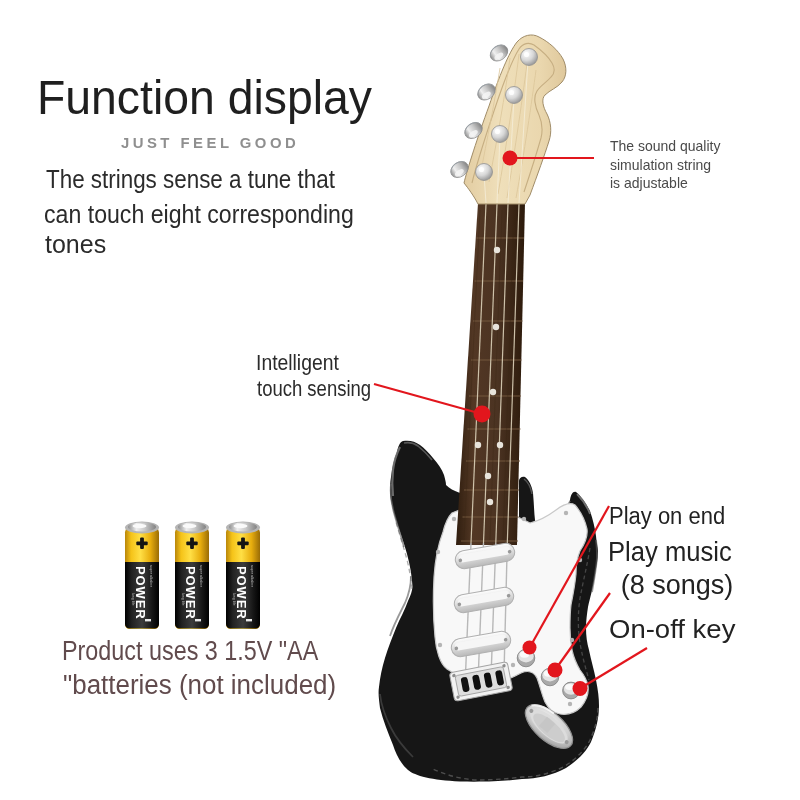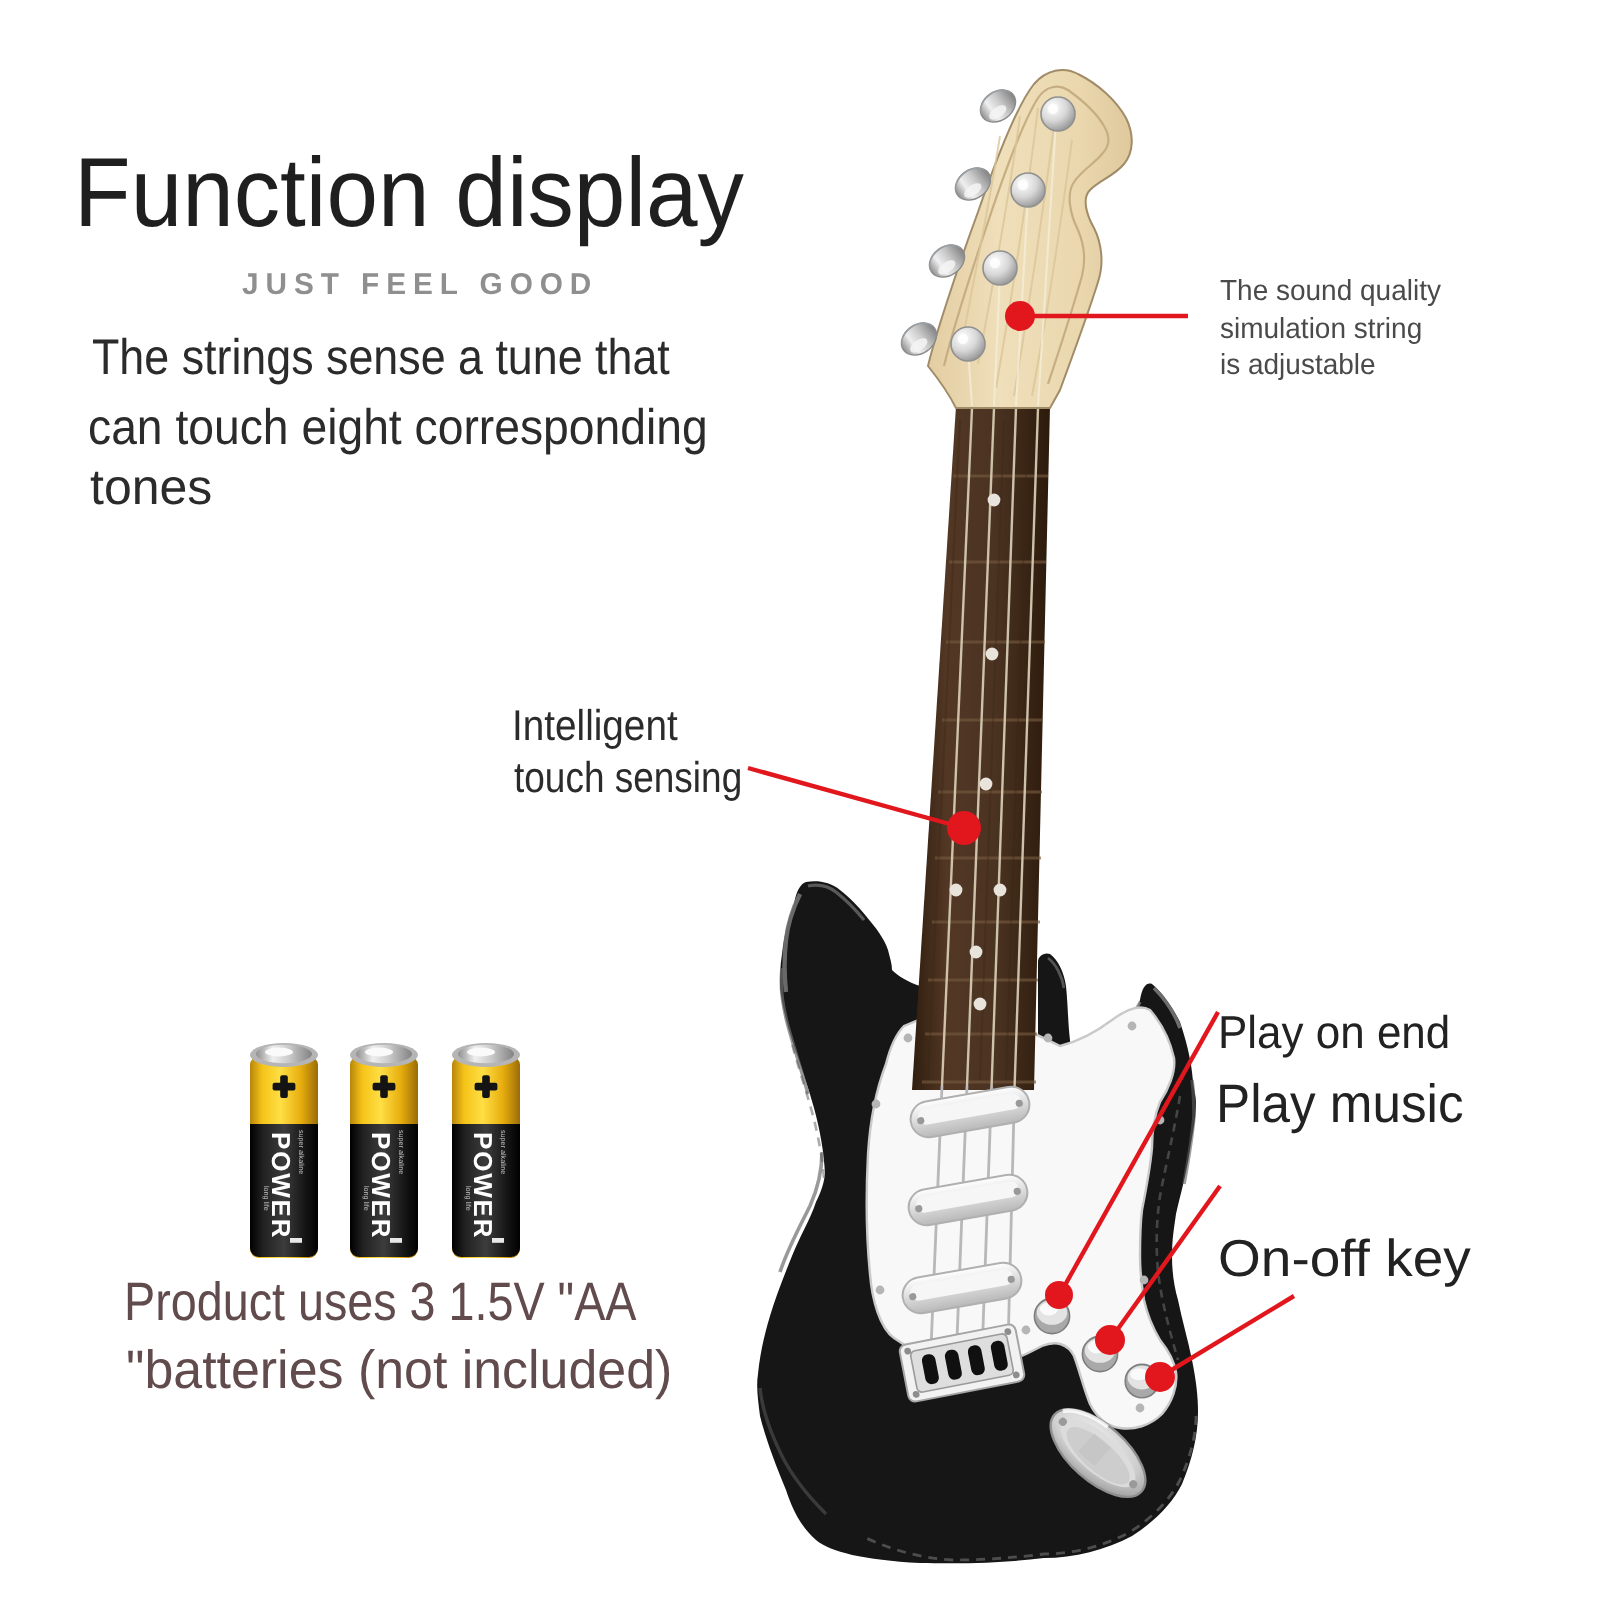--- a/index.html
+++ b/index.html
@@ -412,16 +412,17 @@
 <div class="t" id="title" style="transform:scaleX(0.946);left:36.5px;top:68.5px;font-size:49px;color:#1f1f1f;">Function display</div>
 <div class="t" id="feel" style="transform:scaleX(0.992);left:121px;top:133.5px;font-size:15px;font-weight:bold;color:#8f8f8f;letter-spacing:3.5px;">JUST FEEL GOOD</div>
 <div class="t" id="para1" style="transform:scaleX(0.896);left:46px;top:165.3px;font-size:25px;color:#2b2b2b;">The strings sense a tune that</div>
 <div class="t" id="para2" style="transform:scaleX(0.925);left:44px;top:199.8px;font-size:25px;color:#2b2b2b;">can touch eight corresponding</div>
 <div class="t" id="para3" style="left:45px;top:229.8px;font-size:25px;color:#2b2b2b;">tones</div>
 <div class="t" id="sq" style="transform:scaleX(0.965);left:609.5px;top:137px;font-size:14.5px;line-height:18.6px;color:#4a4a4a;">The sound quality<br>simulation string<br>is adjustable</div>
 <div class="t" id="its1" style="transform:scaleX(0.9);left:256px;top:351.2px;font-size:21.5px;color:#2b2b2b;">Intelligent</div>
 <div class="t" id="its2" style="transform:scaleX(0.86);left:256.5px;top:377.3px;font-size:21.5px;color:#2b2b2b;">touch sensing</div>
 <div class="t" id="poe" style="transform:scaleX(0.956);left:608.5px;top:503.3px;font-size:23px;color:#222;">Play on end</div>
 <div class="t" id="pm" style="transform:scaleX(0.948);left:608px;top:537.1px;font-size:27px;color:#222;">Play music</div>
+<div class="t" id="pm2" style="transform:scaleX(1.0);left:620.8px;top:569.5px;font-size:27px;color:#222;">(8 songs)</div>
 <div class="t" id="onoff" style="transform:scaleX(1.058);left:608.5px;top:614.2px;font-size:26px;color:#222;">On-off key</div>
 <div class="t" id="bat1" style="transform:scaleX(0.865);left:62px;top:636.3px;font-size:27px;color:#614b4d;">Product uses 3 1.5V "AA</div>
 <div class="t" id="bat2" style="transform:scaleX(0.961);left:63px;top:669.7px;font-size:27px;color:#614b4d;">"batteries (not included)</div>
 </div>
 
 </body></html>

